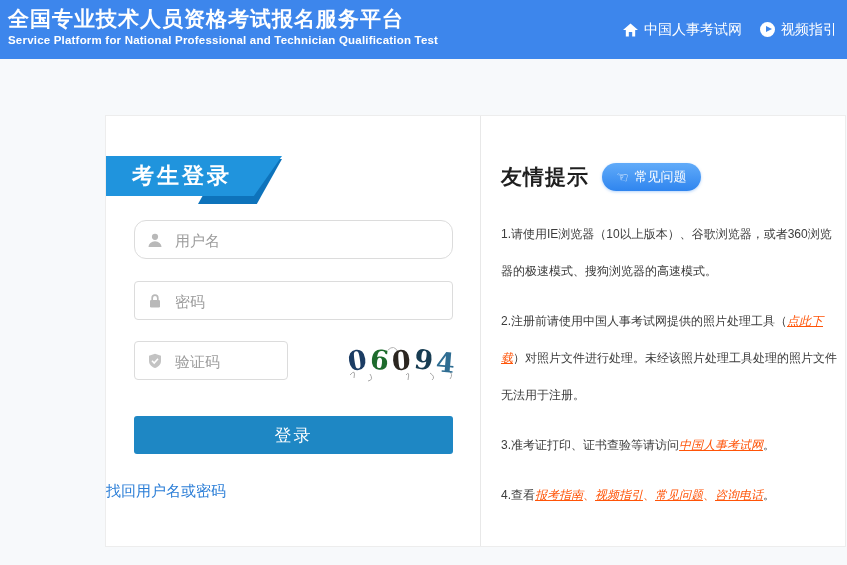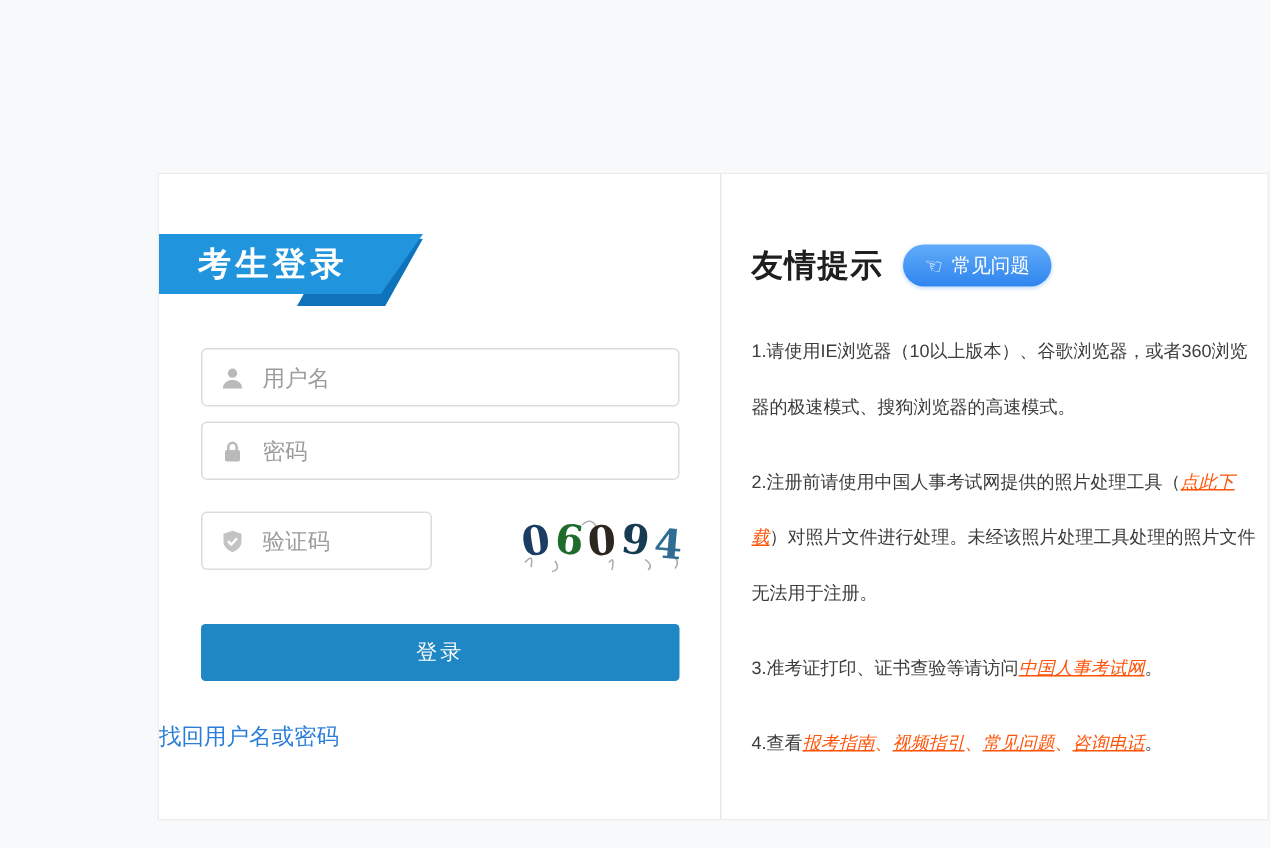--- a/index.html
+++ b/index.html
@@ -53,29 +53,29 @@
     position:absolute;left:28px;width:319px;height:39px;box-sizing:border-box;
     border:1px solid #dcdcdc;border-radius:4px;background:#fff;
   }
   .field .f-icon{position:absolute;left:12px;top:50%;transform:translateY(-50%);width:16px;height:16px;}
   .field input{
     position:absolute;left:38px;top:0;width:calc(100% - 44px);height:100%;
     border:none;outline:none;font-size:15px;color:#333;background:transparent;
     font-family:"Liberation Sans","DejaVu Sans",sans-serif;
   }
   .field input::placeholder{color:#9c9c9c;opacity:1;}
-  .f-user{top:116px;}
+  .f-user{top:104px;border-radius:12px;}
   .f-pass{top:165px;text-decoration:underline;}
   .f-captcha{top:225px;width:154px;}
   .captcha-img{position:absolute;left:238px;top:224px;width:118px;height:42px;cursor:pointer;}
 
   .login-btn{
     position:absolute;left:28px;top:300px;width:319px;height:38px;
     background:#1e87c4;border:none;border-radius:3px;color:#fff;
-    font-size:14px;letter-spacing:2px;cursor:pointer;
+    font-size:17px;letter-spacing:2px;cursor:pointer;
     font-family:"Liberation Sans","DejaVu Sans",sans-serif;
   }
   .forgot{
     position:absolute;left:0;top:366px;width:375px;
     font-size:15px;color:#2b7ed7;text-decoration:none;cursor:pointer;
   }
 
   
   .tips-head{position:absolute;left:20px;top:47px;display:flex;align-items:center;gap:13px;}
   .tips-title{font-size:21px;font-weight:bold;color:#1f1f1f;letter-spacing:1px;}
@@ -89,20 +89,36 @@
   .tips-body{position:absolute;left:20px;top:100px;width:342px;}
   .tips-body p{margin:0 0 13px 0;font-size:12px;line-height:37px;color:#3c3c3c;}
   .tip-link{color:#ff5408;text-decoration:underline;cursor:pointer;font-style:italic;}
   .tip-sep{color:#ff5408;text-decoration:none;}
 </style>
 </head>
 <body>
 
 <div class="page">
 
+  <header class="header">
+    <div class="h-title">全国专业技术人员资格考试报名服务平台</div>
+    <div class="h-sub">Service Platform for National Professional and Technician Qualification Test</div>
+    <nav class="h-nav">
+      <a class="nav-item">
+        <svg width="15" height="14" viewBox="0 0 16 14">
+          <path d="M8 0 L16 7 L13 7 L13 14 L9.8 14 L9.8 9 L6.2 9 L6.2 14 L3 14 L3 7 L0 7 Z" fill="#ffffff"></path>
+        </svg>
+        <span>中国人事考试网</span>
+      </a>
+      <a class="nav-item">
+        <span class="play-icon"></span>
+        <span>视频指引</span>
+      </a>
+    </nav>
+  </header>
 
   <main class="card">
 
     <section class="left-panel">
       <div class="banner-wrap">
         <div class="banner-dark"></div>
         <div class="banner">考生登录</div>
       </div>
 
       <div class="field f-user">

